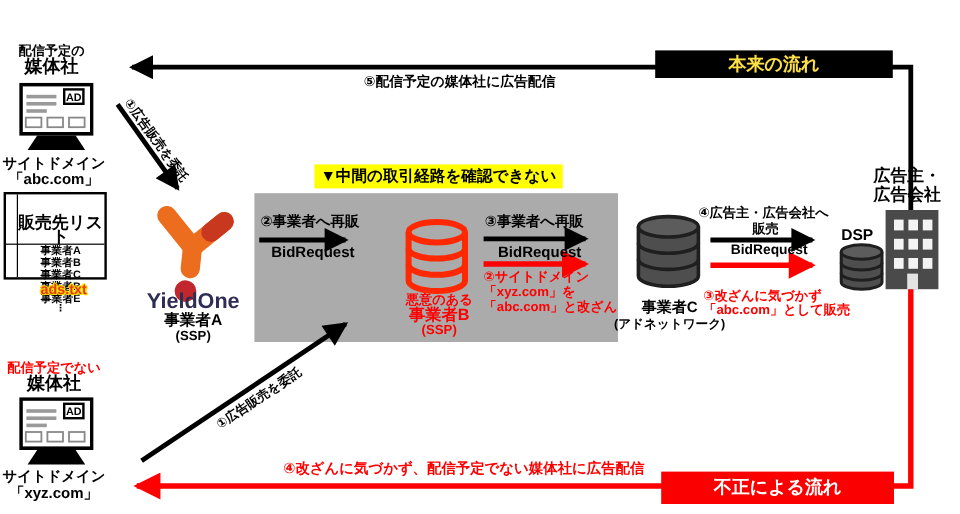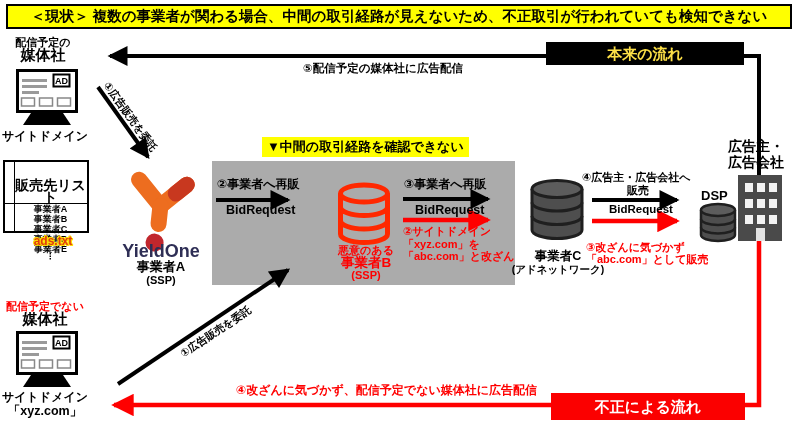--- a/index.html
+++ b/index.html
@@ -56,21 +56,20 @@
     <polyline points="759,222 759,405 114,405" fill="none" stroke="#FF0000" stroke-width="4.5" marker-end="url(#mR)"></polyline>
     <line x1="98" y1="87" x2="148" y2="157" stroke="#000" stroke-width="4" marker-end="url(#mB)"></line>
     <line x1="118" y1="384" x2="288" y2="270" stroke="#000" stroke-width="4" marker-end="url(#mB)"></line>
     <line x1="216" y1="200" x2="288" y2="200" stroke="#000" stroke-width="4" marker-end="url(#mB)"></line>
     <line x1="403" y1="199" x2="488" y2="199" stroke="#000" stroke-width="4" marker-end="url(#mB)"></line>
     <line x1="403" y1="220" x2="488" y2="220" stroke="#FF0000" stroke-width="4.5" marker-end="url(#mR)"></line>
     <line x1="592" y1="200" x2="677" y2="200" stroke="#000" stroke-width="4" marker-end="url(#mB)"></line>
     <line x1="592" y1="221" x2="677" y2="221" stroke="#FF0000" stroke-width="4.5" marker-end="url(#mR)"></line>
   </svg>
 
-  <div id="title-bar" class="abs z2">＜現状＞ 複数の事業者が関わる場合、中間の取引経路が見えないため、不正取引が行われていても検知できない</div>
 
   <div id="normal-flow-badge" class="abs z2">本来の流れ</div>
   <div id="fraud-flow-badge" class="abs z2">不正による流れ</div>
 
   <div class="abs z2 t ctr" style="left:293px;top:61px;width:180px;font-size:11.5px">⑤配信予定の媒体社に広告配信</div>
 
   <div id="center-note" class="abs z2">▼中間の取引経路を確認できない</div>
 
   <div class="abs z2 t ctr" style="left:9px;top:35px;width:68px;font-size:11px">配信予定の</div>
   <div class="abs z2 t ctr" style="left:9px;top:46px;width:68px;font-size:15px">媒体社</div>
@@ -82,20 +81,21 @@
       <rect x="6" y="10" width="25" height="3" fill="#9a9a9a"></rect>
       <rect x="6" y="16" width="25" height="3" fill="#9a9a9a"></rect>
       <rect x="6" y="22" width="17" height="3" fill="#9a9a9a"></rect>
       <rect x="5.5" y="29" width="13" height="8" fill="#fff" stroke="#888" stroke-width="1.5"></rect>
       <rect x="23.5" y="29" width="13" height="8" fill="#fff" stroke="#888" stroke-width="1.5"></rect>
       <rect x="41.5" y="29" width="13" height="8" fill="#fff" stroke="#888" stroke-width="1.5"></rect>
       <polygon points="15,44 47,44 55,56 7,56" fill="#000"></polygon>
     </svg>
   </div>
   <div class="abs z2 t ctr" style="left:0;top:128px;width:90px;font-size:12px">サイトドメイン</div>
+  <div class="abs z2 t ctr" style="left:0;top:141px;width:90px;font-size:12.5px">「abc.com」</div>
 
   <div id="sales-list" class="abs z2">
     <div class="divider"></div>
     <div class="hdr">販売先リスト</div>
     <div class="rows">
       <div class="row">事業者A</div>
       <div class="row">事業者B</div>
       <div class="row">事業者C</div>
       <div class="row">事業者B</div>
       <div class="row">事業者E</div>

